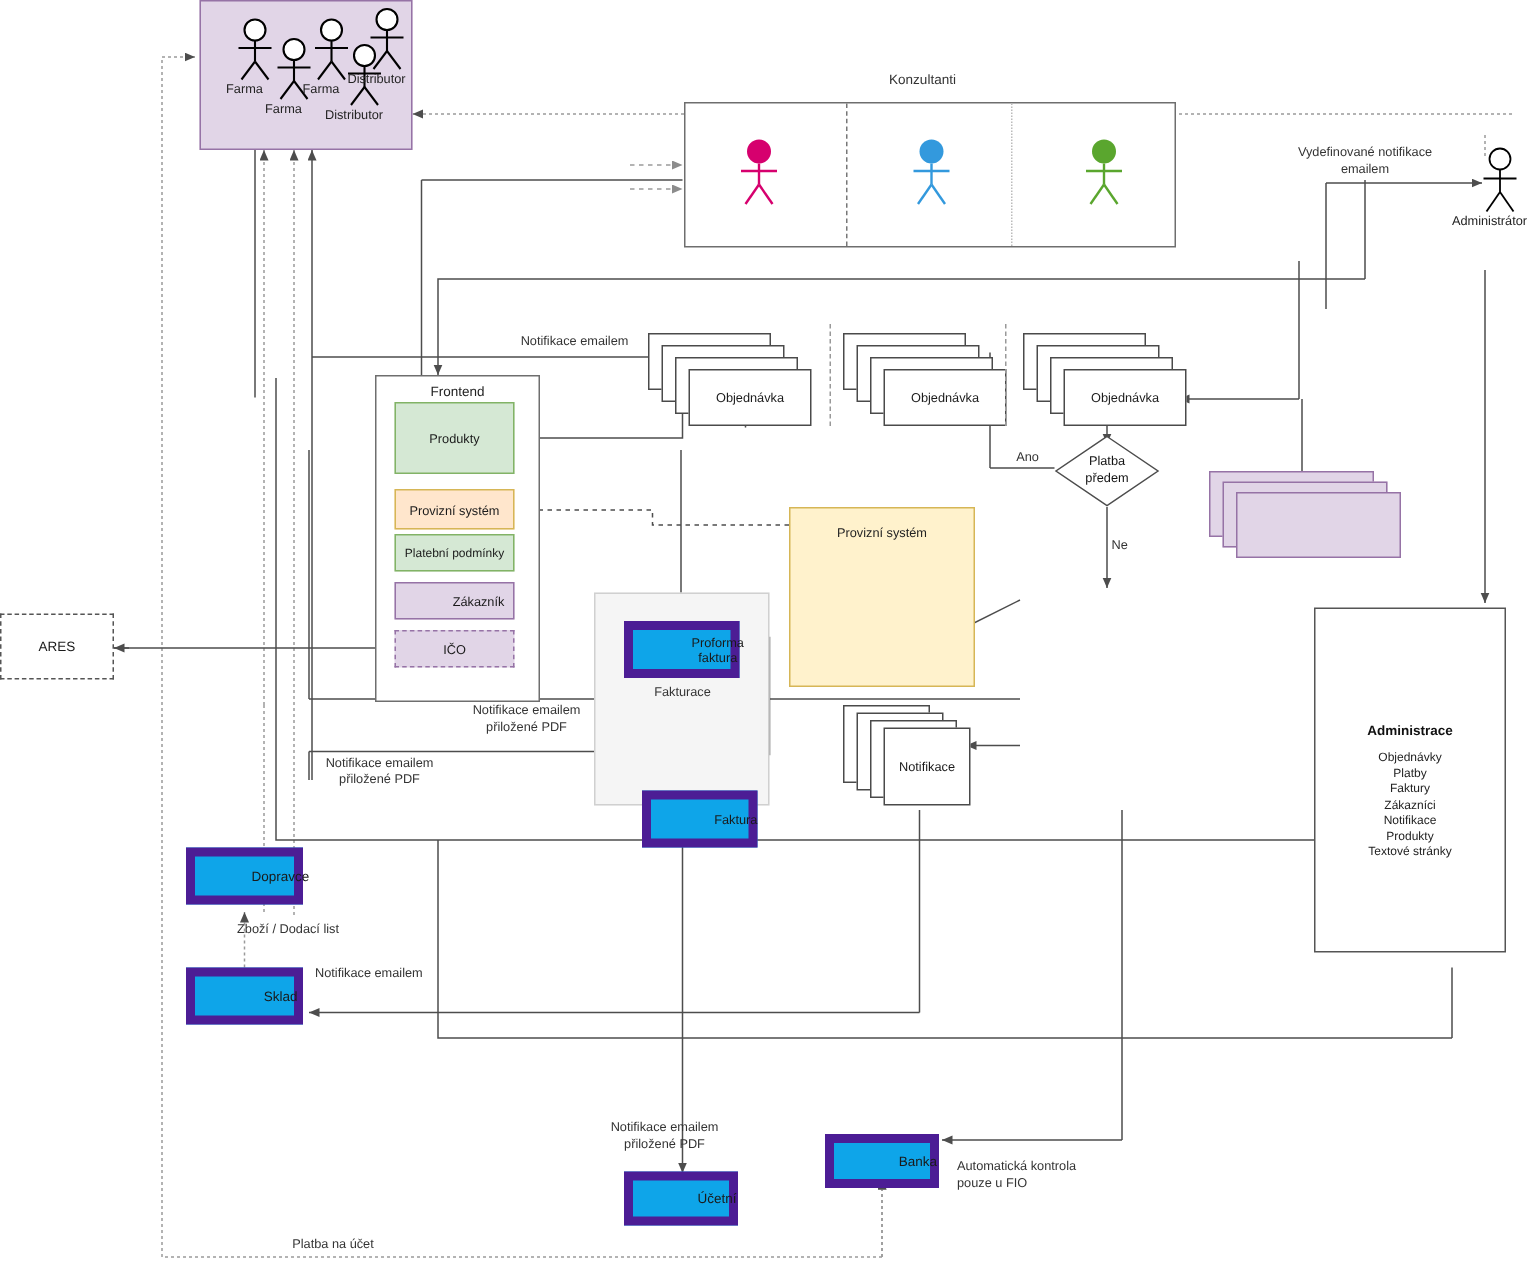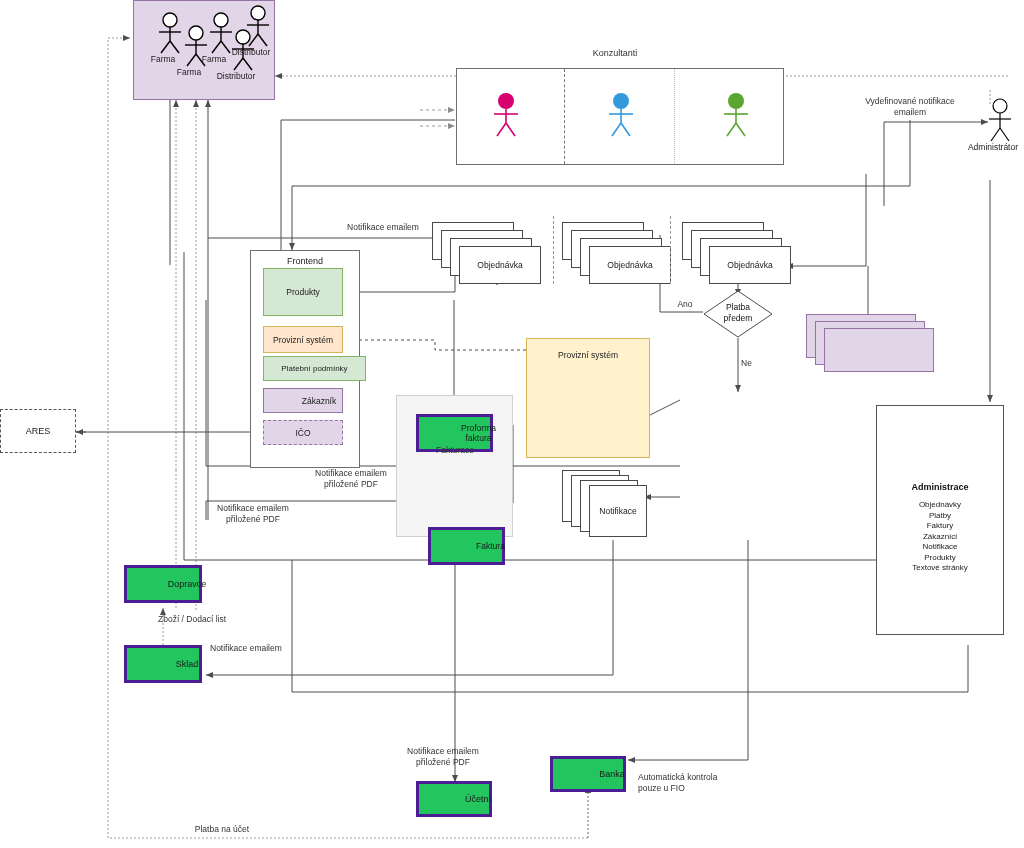--- a/index.html
+++ b/index.html
@@ -2,21 +2,21 @@
 <html><head>
 <meta charset="utf-8">
 <title>E-shop process diagram</title>
 <style>
   html,body{margin:0;padding:0;background:#ffffff;}
   body{font-family:"Liberation Sans","DejaVu Sans",sans-serif;}
   #canvas{position:relative;width:1024px;height:848px;background:#fff;overflow:hidden;}
   svg#wires{position:absolute;left:0;top:0;width:1024px;height:848px;}
   .node{position:absolute;box-sizing:border-box;display:flex;align-items:center;justify-content:center;text-align:center;color:#1a1a1a;}
   .lbl{position:absolute;font-size:8.5px;color:#333;text-align:center;line-height:1.3;white-space:pre-line;}
-  .boxed{border:3px solid #4c1d95;background:#22c55e;font-size:9px;padding-left:48px;}
+  .boxed{border:6px solid #4c1d95;background:#0ea5e9;font-size:9px;padding-left:48px;}
   .grp-title{position:absolute;left:0;right:0;top:4px;font-size:9px;text-align:center;color:#222;}
   .stack-card{position:absolute;border:1px solid #4a4a4a;background:#fff;box-sizing:border-box;}
   .actor{position:absolute;}
   .actor .nm{position:absolute;width:80px;left:-32px;text-align:center;font-size:8.5px;color:#222;}
 </style>
 </head>
 <body>
 
 <div id="canvas">
 
@@ -237,21 +237,21 @@
 
   <div class="node" style="left:250px;top:250px;width:110px;height:218px;border:1px solid #6e6e6e;background:#fff;"></div>
   <div class="grp-title" style="left:250px;width:110px;top:256px;">Frontend</div>
 
   <div class="node" style="left:263px;top:268px;width:80px;height:48px;background:#d5e8d4;border:1px solid #82b366;font-size:8.5px;">
     <span>Produkty</span>
   </div>
   <div class="node" style="left:263px;top:326px;width:80px;height:27px;background:#ffe6cc;border:1px solid #d6b656;font-size:8.5px;">
     <span>Provizní systém</span>
   </div>
-  <div class="node" style="left:263px;top:356px;width:103px;height:25px;background:#d5e8d4;border:1px solid #82b366;font-size:8px;">
+  <div class="node" style="left:263px;top:356px;width:80px;height:25px;background:#d5e8d4;border:1px solid #82b366;font-size:8px;">
     <span>Platební podmínky</span>
   </div>
   <div class="node" style="left:263px;top:388px;width:80px;height:25px;background:#e1d5e7;border:1px solid #9673a6;font-size:8.5px;padding-left:32px;">
     <span>Zákazník</span>
   </div>
   <div class="node" style="left:263px;top:420px;width:80px;height:25px;background:#e1d5e7;border:1px dashed #9673a6;font-size:8.5px;">
     <span>IČO</span>
   </div>
 
   <div class="node" style="left:0px;top:409px;width:76px;height:44px;border:1px dashed #555;background:#fff;font-size:9px;">
@@ -311,21 +311,21 @@
 
 
   <div class="node" style="left:396px;top:395px;width:117px;height:142px;background:#f5f5f5;border:1px solid #d0d0d0;"></div>
 
   <div class="node boxed" style="left:416px;top:414px;width:77px;height:38px;font-size:8.5px;">
     <span>Proforma faktura</span>
   </div>
   <div class="node boxed" style="left:428px;top:484px;width:77px;height:38px;font-size:8.5px;margin-top:43px;">
     <span>Faktura</span>
   </div>
-  <div class="lbl" style="left:420px;top:445px;width:70px;">Fakturace</div>
+  <div class="lbl" style="left:420px;top:456px;width:70px;">Fakturace</div>
 
   <div style="position:absolute;left:562px;top:470px;width:100px;height:72px;">
     <div class="stack-card" style="left:0;top:0;width:58px;height:52px;"></div>
     <div class="stack-card" style="left:9px;top:5px;width:58px;height:52px;"></div>
     <div class="stack-card" style="left:18px;top:10px;width:58px;height:52px;"></div>
     <div class="node stack-card" style="left:27px;top:15px;width:58px;height:52px;font-size:8.5px;">
       <span>Notifikace</span>
     </div>
   </div>
 

